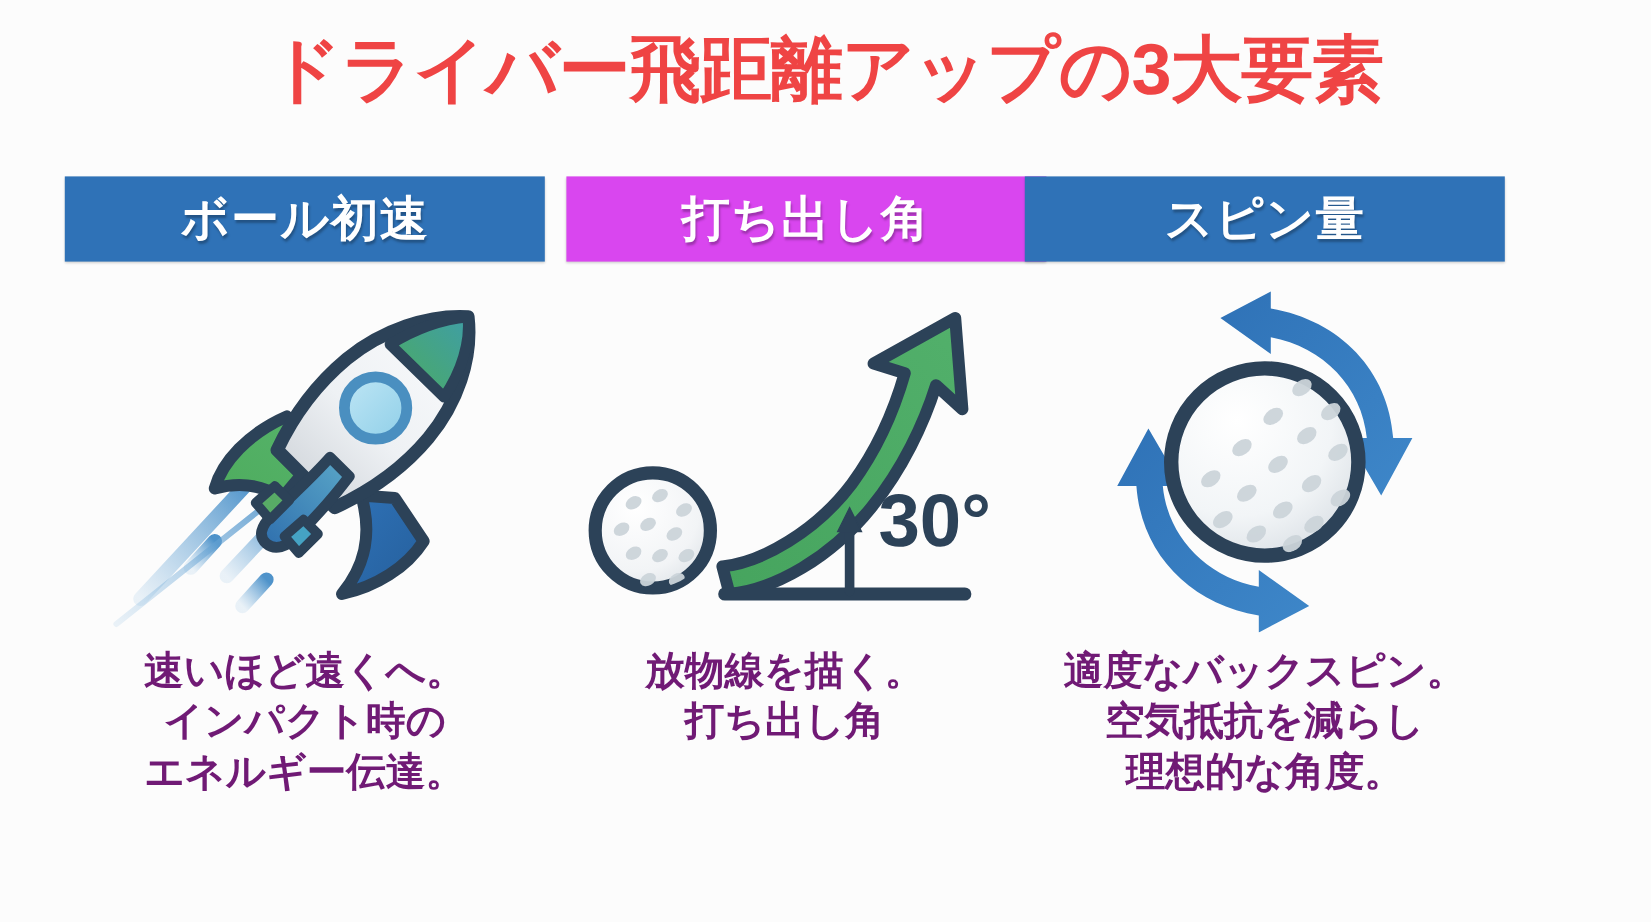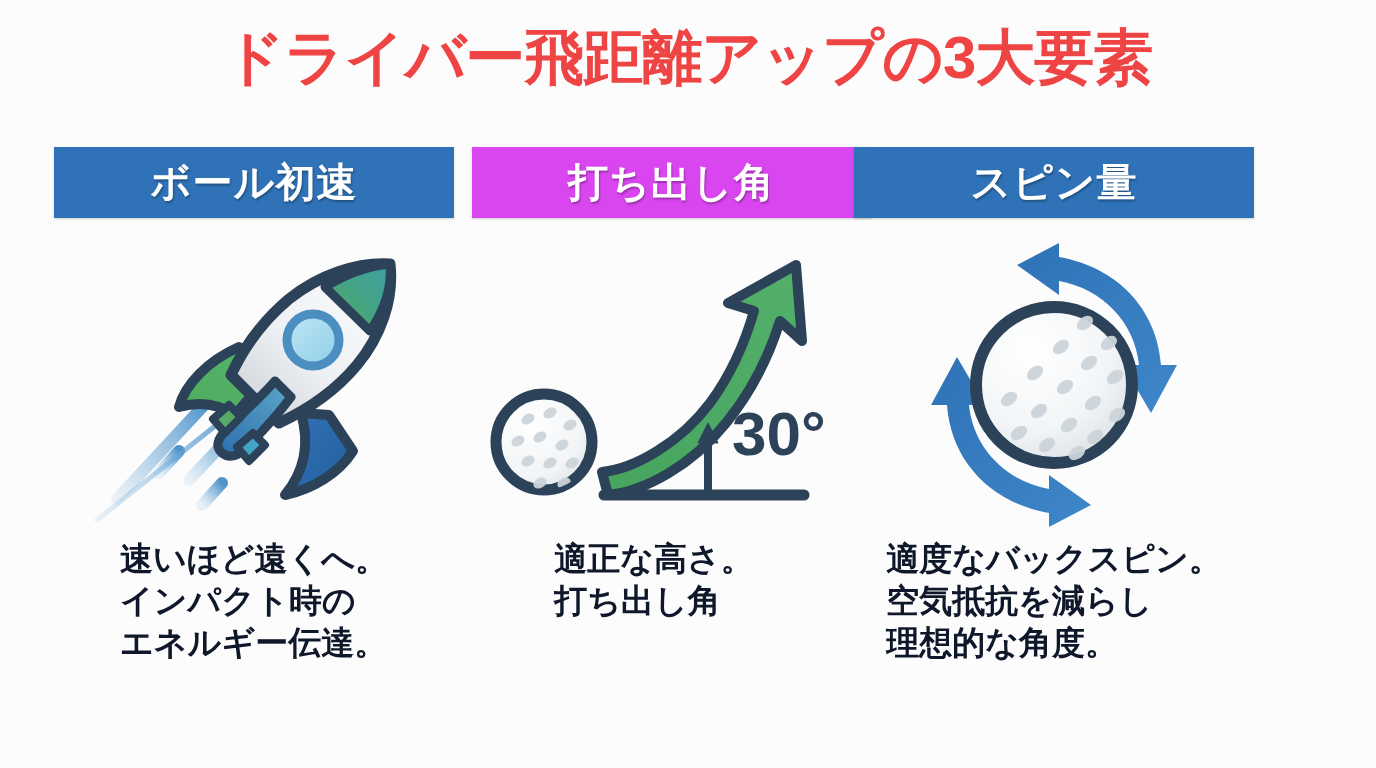--- a/index.html
+++ b/index.html
@@ -85,25 +85,25 @@
     margin-top: 14px;
     display: flex;
     align-items: center;
     justify-content: center;
   }
   .icon-area svg { display: block; }
 
   
   .caption {
     margin-top: 6px;
-    text-align: left;
+    text-align: center;
     font-size: 33px;
     font-weight: 700;
     line-height: 1.28;
-    color: #0f172a;
+    color: #701a75;
     white-space: nowrap;
   }
   .caption .line { display: block; }
 </style>
 </head>
 <body>
 
 <div id="slide">
 
   <div class="title">ドライバー飛距離アップの3大要素</div>
@@ -235,21 +235,21 @@
           <g stroke="#2c4258" fill="#2c4258">
             <path d="M224 256 C224 230 224 215 224 200" stroke-width="8" fill="none" stroke-linecap="round"></path>
             <path d="M224 186 L234 206 L214 206 Z"></path>
           </g>
 
           <text x="248" y="218" font-family="'Liberation Sans', sans-serif" font-size="62" font-weight="700" fill="#2c4258">30°</text>
         </svg>
       </div>
 
       <div class="caption">
-        <span class="line">適正な高さ。</span>
+        <span class="line">放物線を描く。</span>
         <span class="line">打ち出し角</span>
       </div>
     </div>
 
     <div class="column">
 
       <div class="header-bar blue">
         <span class="header-label">スピン量</span>
       </div>
 

